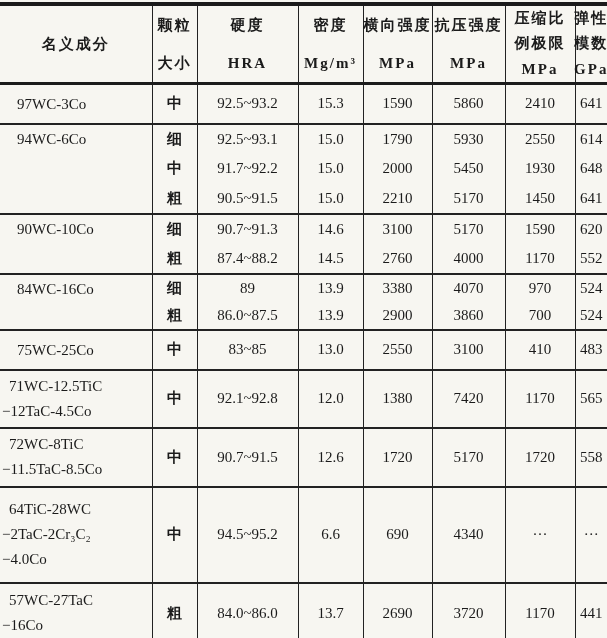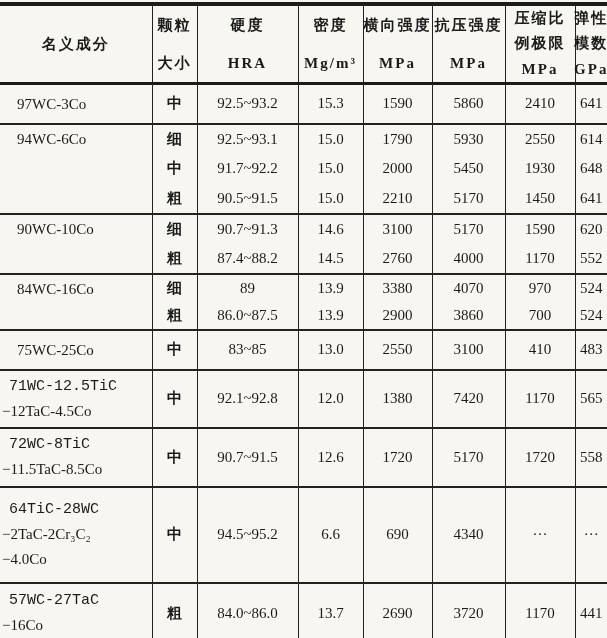--- a/index.html
+++ b/index.html
@@ -69,21 +69,21 @@
   td.comp.vtop{
     vertical-align:top;
     padding-top:3px;
   }
   .comp-line{
     font-size:15px;
     line-height:25px;
     padding-left:2px;
     white-space:nowrap;
   }
-  .comp-line.first{padding-left:9px;font-family:Liberation Mono, monospace;}
+  .comp-line.first{padding-left:9px;}
   .comp-line.only{padding-left:17px;line-height:22px;}
   td.grain{
     font-weight:bold;
     font-size:15px;
   }
 </style>
 </head>
 <body>
 
 <div class="page">

